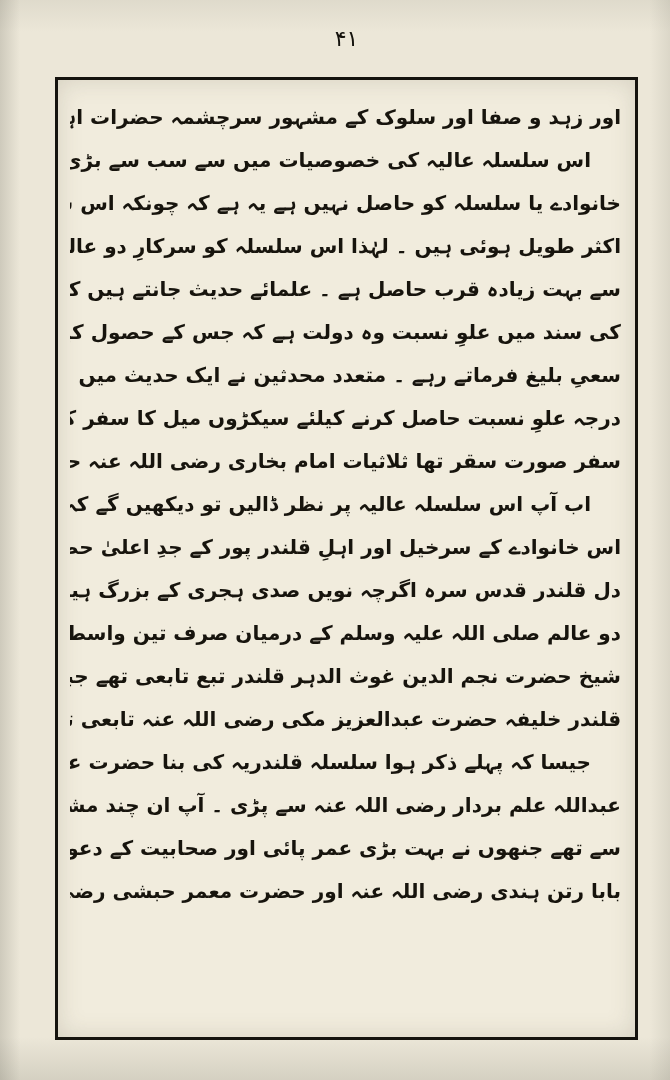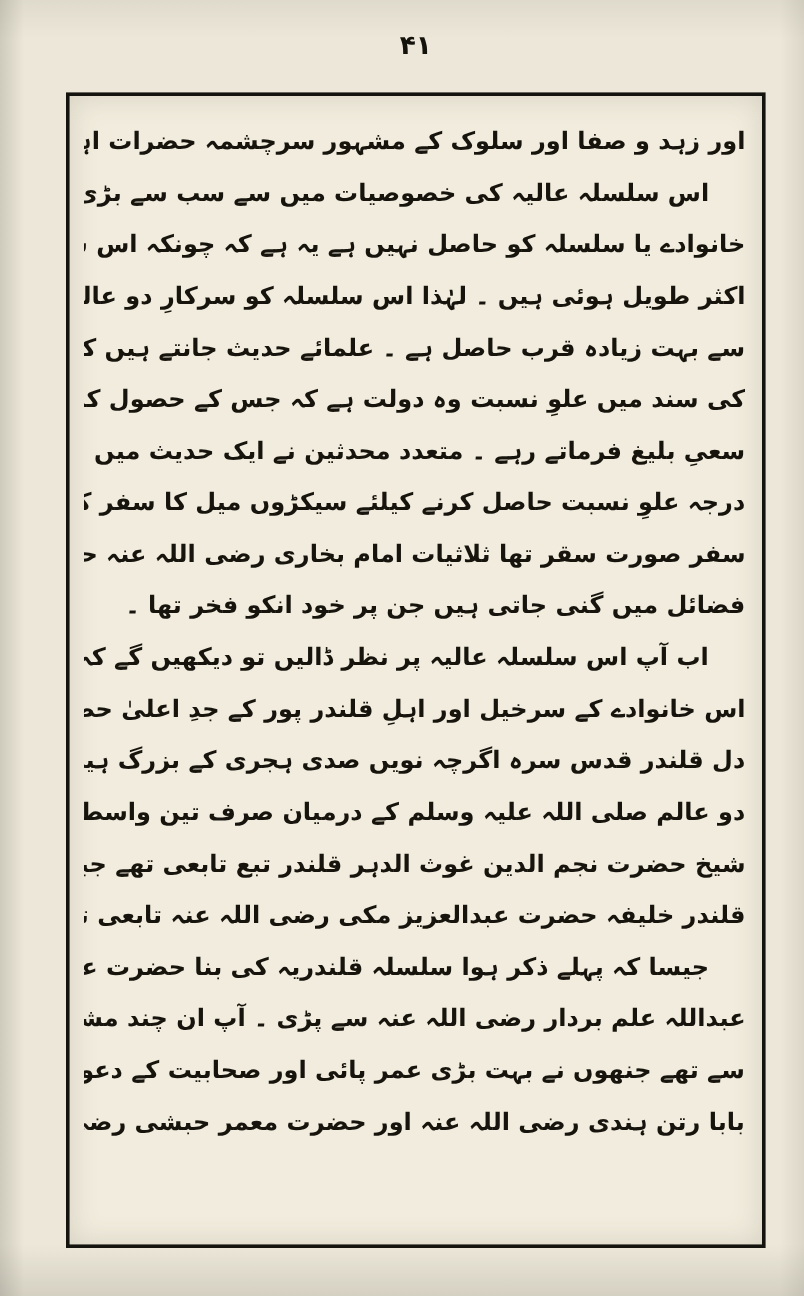--- a/index.html
+++ b/index.html
@@ -25,21 +25,21 @@
       linear-gradient(180deg, rgba(70,70,60,0.08) 0%, rgba(70,70,60,0) 3%),
       linear-gradient(0deg, rgba(70,70,60,0.14) 0%, rgba(70,70,60,0) 4%);
   }
   .page-number {
     position: absolute;
     top: 26px;
     left: 55px;
     width: 583px;
     text-align: center;
     font-size: 22px;
-    font-weight: 700;
+    font-weight: 400;
     color: #14120c;
     direction: rtl;
   }
   .text-frame {
     position: absolute;
     left: 55px;
     top: 77px;
     width: 583px;
     height: 963px;
     box-sizing: border-box;
@@ -80,21 +80,20 @@
   <div class="text-body">
     <div class="text-line">اور زہد و صفا اور سلوک کے مشہور سرچشمہ حضرات اہلِ صفہ رضوان اللہ</div>
     <div class="text-line indent">اس سلسلہ عالیہ کی خصوصیات میں سے سب سے بڑی خصوصیت جو کسی دوسرے</div>
     <div class="text-line">خانوادے یا سلسلہ کو حاصل نہیں ہے یہ ہے کہ چونکہ اس سلسلہ کے مشائخ کی عمریں</div>
     <div class="text-line">اکثر طویل ہوئی ہیں ۔ لہٰذا اس سلسلہ کو سرکارِ دو عالم صلی اللہ علیہ و آلہ وسلم</div>
     <div class="text-line">سے بہت زیادہ قرب حاصل ہے ۔ علمائے حدیث جانتے ہیں کہ حدیث</div>
     <div class="text-line">کی سند میں علوِ نسبت وہ دولت ہے کہ جس کے حصول کیلئے محدثین ہمیشہ</div>
     <div class="text-line">سعیِ بلیغ فرماتے رہے ۔ متعدد محدثین نے ایک حدیث میں صرف ایک</div>
     <div class="text-line">درجہ علوِ نسبت حاصل کرنے کیلئے سیکڑوں میل کا سفر کیا ہے جبکہ واقعتاً</div>
     <div class="text-line">سفر صورت سقر تھا ثلاثیات امام بخاری رضی اللہ عنہ حضرت امام کے خصوصی</div>
-    <div class="text-line">فضائل میں گنی جاتی ہیں جن پر خود انکو فخر تھا ۔</div>
     <div class="text-line indent">اب آپ اس سلسلہ عالیہ پر نظر ڈالیں تو دیکھیں گے کہ ہندوستان میں</div>
     <div class="text-line">اس خانوادے کے سرخیل اور اہلِ قلندر پور کے جدِ اعلیٰ حضرت شاہ قطب بینا</div>
     <div class="text-line">دل قلندر قدس سرہ اگرچہ نویں صدی ہجری کے بزرگ ہیں لیکن آپ کے اور سرکارِ</div>
     <div class="text-line">دو عالم صلی اللہ علیہ وسلم کے درمیان صرف تین واسطے ہیں ۔۔۔ آپ کے</div>
     <div class="text-line">شیخ حضرت نجم الدین غوث الدہر قلندر تبع تابعی تھے جبکہ شیخ حضرت نجم الدین</div>
     <div class="text-line">قلندر خلیفہ حضرت عبدالعزیز مکی رضی اللہ عنہ تابعی تھے ۔</div>
     <div class="text-line indent">جیسا کہ پہلے ذکر ہوا سلسلہ قلندریہ کی بنا حضرت عبدالعزیز</div>
     <div class="text-line">عبداللہ علم بردار رضی اللہ عنہ سے پڑی ۔ آپ ان چند مشہور معمرین میں</div>
     <div class="text-line">سے تھے جنھوں نے بہت بڑی عمر پائی اور صحابیت کے دعویٰ دار رہے حضرت</div>
     <div class="text-line">بابا رتن ہندی رضی اللہ عنہ اور حضرت معمر حبشی رضی اللہ عنہ آپ کے ہی طرح</div>

